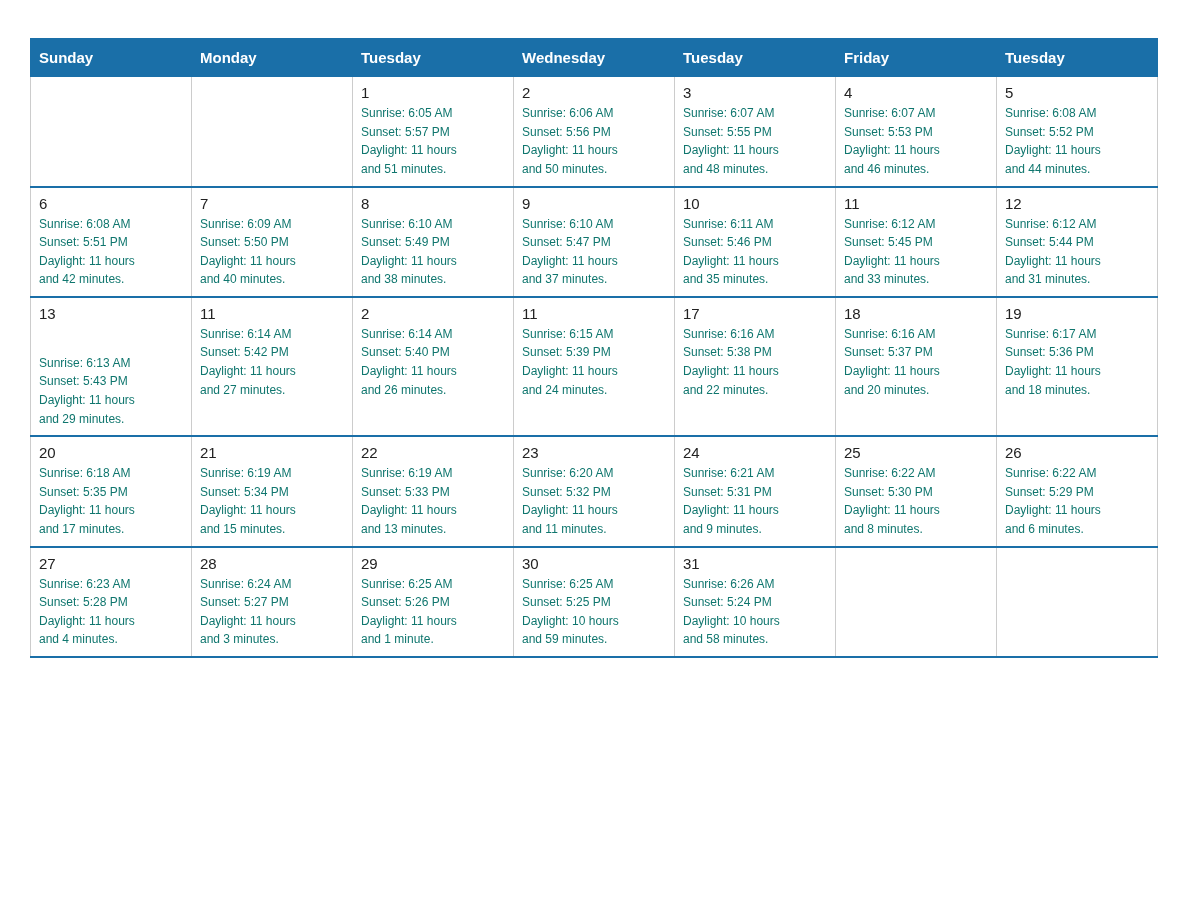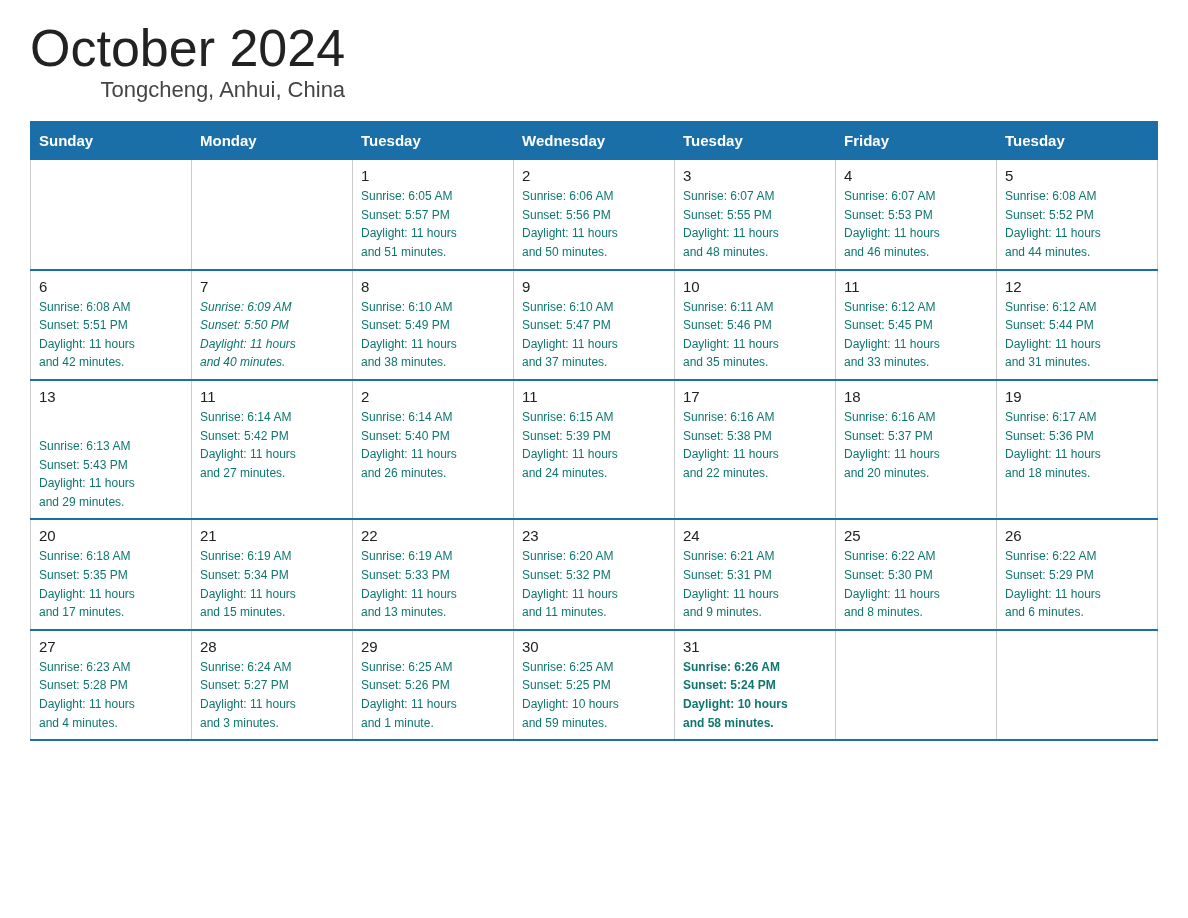--- a/index.html
+++ b/index.html
@@ -96,24 +96,20 @@
       line-height: 1.55;
     }
     .empty-cell {
       background: #fff;
     }
   </style>
 </head>
 <body>
 
 <div class="header">
-  <div class="title-block">
-    <div class="month-title">October 2024</div>
-    <div class="location">Tongcheng, Anhui, China</div>
-  </div>
 </div>
 
 <table>
   <thead>
     <tr>
     <th>Sunday</th>
         <th>Monday</th>
         <th>Tuesday</th>
         <th>Wednesday</th>
         <th>Tuesday</th>
@@ -164,21 +160,21 @@
       <tr>
         <td>
           <div class="day-number">6</div>
           <div class="day-info" style="white-space: pre-line;">Sunrise: 6:08 AM
 Sunset: 5:51 PM
 Daylight: 11 hours
 and 42 minutes.</div>
         </td>
         <td>
           <div class="day-number">7</div>
-          <div class="day-info" style="white-space: pre-line; font-style: italic;">Sunrise: 6:09 AM
+          <div class="day-info" style="white-space: pre-line;">Sunrise: 6:09 AM
 Sunset: 5:50 PM
 Daylight: 11 hours
 and 40 minutes.</div>
         </td>
         <td>
           <div class="day-number">8</div>
           <div class="day-info" style="white-space: pre-line;">Sunrise: 6:10 AM
 Sunset: 5:49 PM
 Daylight: 11 hours
 and 38 minutes.</div>
@@ -338,21 +334,21 @@
         </td>
         <td>
           <div class="day-number">30</div>
           <div class="day-info" style="white-space: pre-line;">Sunrise: 6:25 AM
 Sunset: 5:25 PM
 Daylight: 10 hours
 and 59 minutes.</div>
         </td>
         <td>
           <div class="day-number">31</div>
-          <div class="day-info" style="white-space: pre-line; font-weight: bold;">Sunrise: 6:26 AM
+          <div class="day-info" style="white-space: pre-line;">Sunrise: 6:26 AM
 Sunset: 5:24 PM
 Daylight: 10 hours
 and 58 minutes.</div>
         </td>
         <td class="empty-cell"></td>
         <td class="empty-cell"></td>
       </tr>
     </tbody>
 </table>
 

